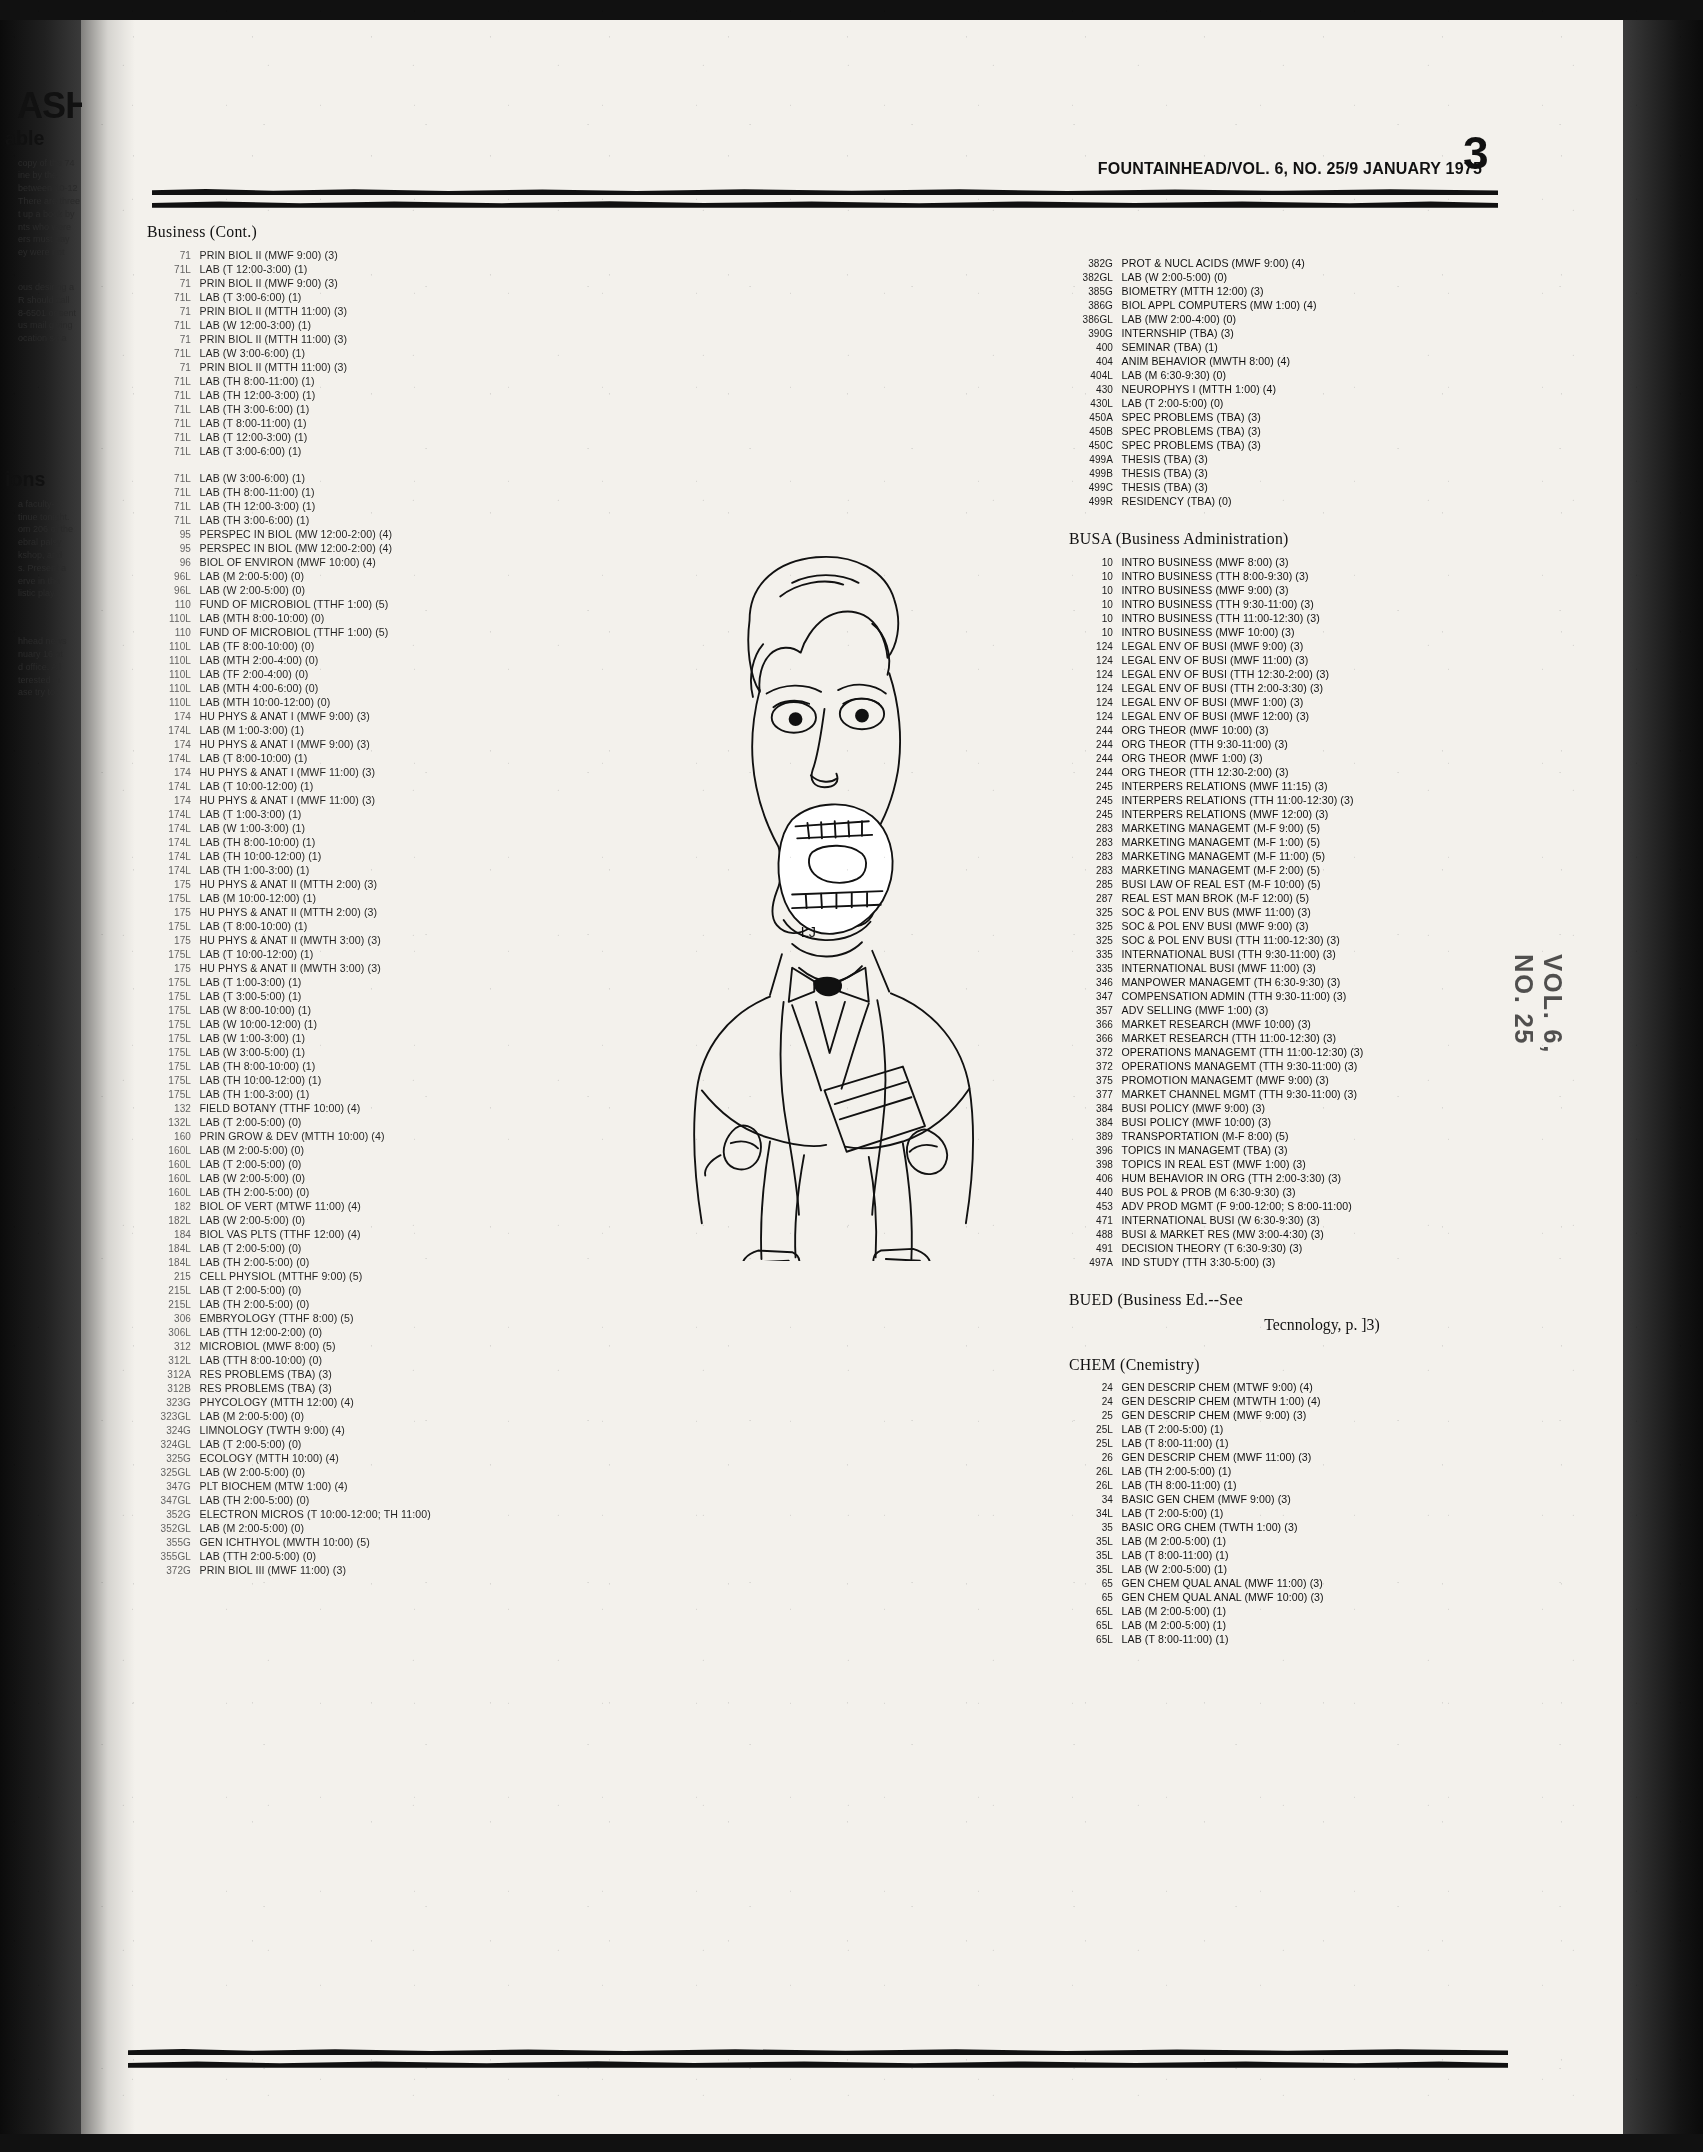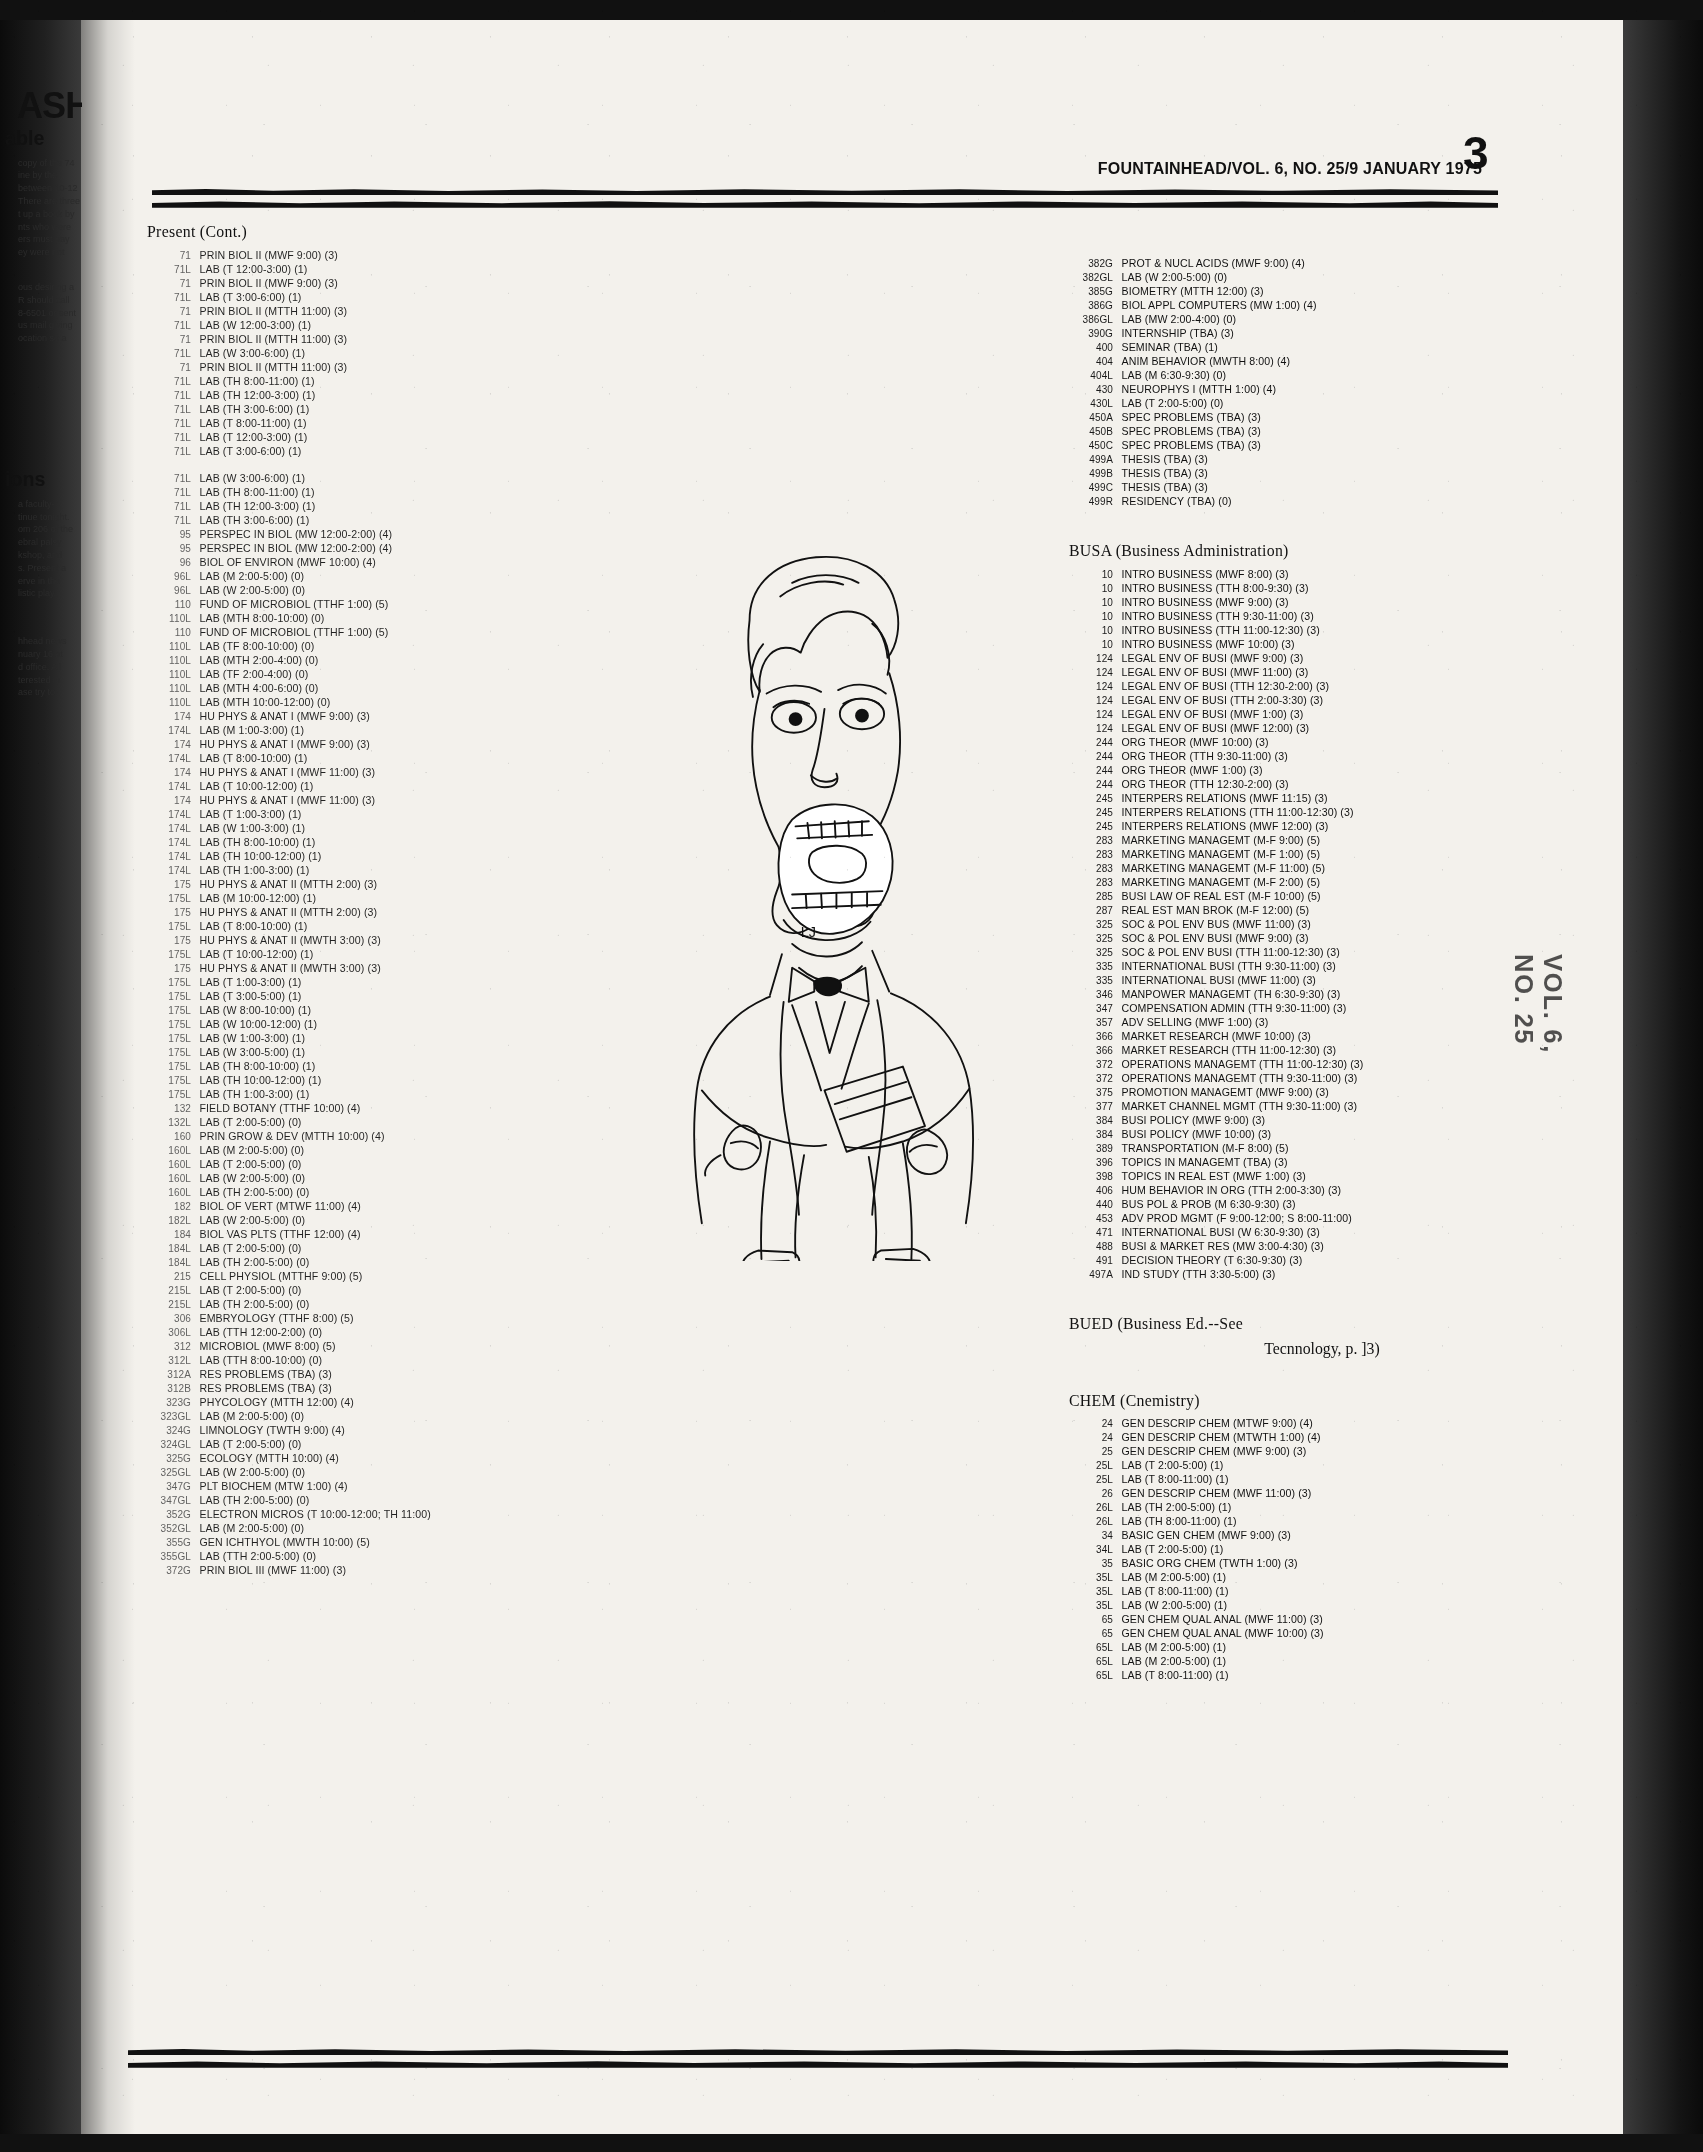--- a/index.html
+++ b/index.html
@@ -157,21 +157,21 @@
   #col-left  { left: 147px;  top: 223px; width: 477px; }
   #col-right { left: 1069px; top: 256px; width: 477px; }
 
   .sec-title {
     font-family: "Liberation Serif", serif;
     font-size: 15.8px;
     margin: 0 0 6.8px 0;
     color: #111;
     letter-spacing: 0.3px;
   }
-  .sec-title.spaced { margin-top: 34px; }
+  .sec-title.spaced { margin-top: 22px; }
   .sec-sub {
     font-family: "Liberation Serif", serif;
     font-size: 15.8px;
     margin: 0 0 6.8px 29px;
     text-align: center;
   }
 
   ul.courses {
     list-style: none;
     margin: 0;
@@ -289,21 +289,21 @@
   <div class="rule-wrap">
     <div class="rule-a"></div>
     <div class="rule-b"></div>
   </div>
   <div class="rule-wrap-bottom">
     <div class="rule-a"></div>
     <div class="rule-b"></div>
   </div>
 
   <div class="col" id="col-left">
-    <div class="sec-title">Present (Cont.)</div>
+    <div class="sec-title">Business (Cont.)</div>
     <ul class="courses" id="list-left">
         <li><span class="num">71</span><span class="ttl">PRIN BIOL II (MWF 9:00) (3)</span></li>
         <li><span class="num">71L</span><span class="ttl">LAB (T 12:00-3:00) (1)</span></li>
         <li><span class="num">71</span><span class="ttl">PRIN BIOL II (MWF 9:00) (3)</span></li>
         <li><span class="num">71L</span><span class="ttl">LAB (T 3:00-6:00) (1)</span></li>
         <li><span class="num">71</span><span class="ttl">PRIN BIOL II (MTTH 11:00) (3)</span></li>
         <li><span class="num">71L</span><span class="ttl">LAB (W 12:00-3:00) (1)</span></li>
         <li><span class="num">71</span><span class="ttl">PRIN BIOL II (MTTH 11:00) (3)</span></li>
         <li><span class="num">71L</span><span class="ttl">LAB (W 3:00-6:00) (1)</span></li>
         <li><span class="num">71</span><span class="ttl">PRIN BIOL II (MTTH 11:00) (3)</span></li>

